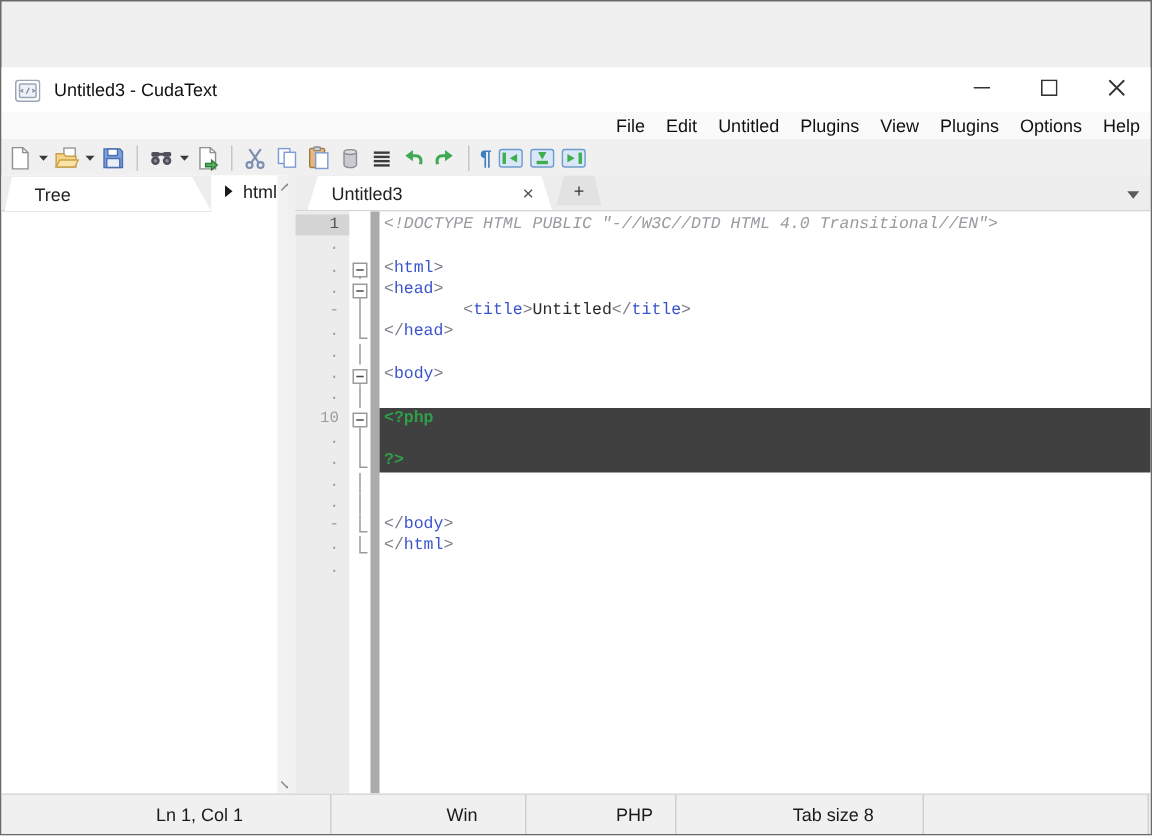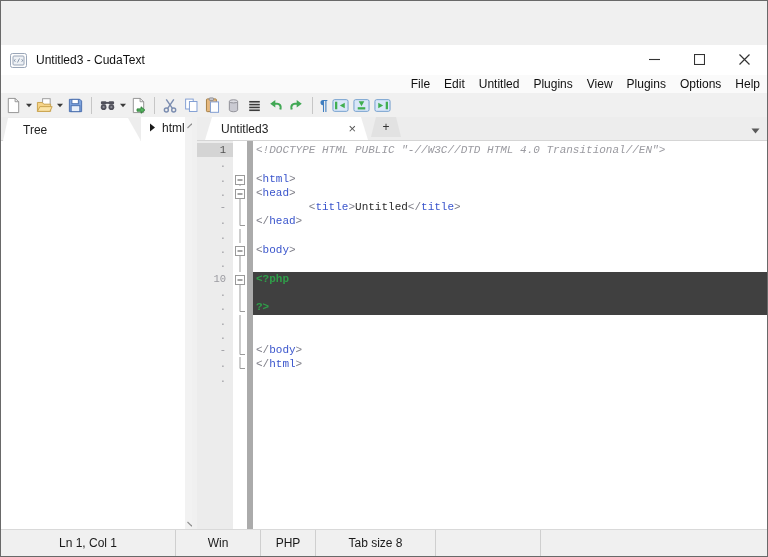--- a/index.html
+++ b/index.html
@@ -63,21 +63,21 @@
   .c-row{height:14.3px;line-height:14.3px;font-family:"Liberation Mono",monospace;font-size:11px;white-space:pre;padding-left:3px;}
   .c-row.hl{background:#404040;}
   .tk-doctype{color:#9a9aa0;font-style:italic;}
   .tk-bracket{color:#7e7e88;}
   .tk-tag{color:#3a55cc;}
   .tk-text{color:#2a2a2a;}
   .tk-php{color:#2f9e49;font-weight:600;}
 
   
   .statusbar{height:26px;border-top:1px solid #d9d9d9;background:#f0f0f0;display:flex;flex:0 0 auto;}
-  .sb-cell{border-right:1px solid #cfcfcf;display:flex;align-items:center;justify-content:center;font-size:12px;color:#1a1a1a;box-sizing:border-box;}
+  .sb-cell{border-right:1px solid #cfcfcf;display:flex;align-items:center;justify-content:center;font-size:12px;color:#1a1a1a;box-sizing:border-box;margin-left:45px;}
   .sb-cell:nth-child(1){width:175px;}
   .sb-cell:nth-child(2){width:85px;}
   .sb-cell:nth-child(3){width:55px;}
   .sb-cell:nth-child(4){width:120px;}
   .sb-cell:nth-child(5){width:105px;}
   .sb-cell:nth-child(6){flex:1 1 auto;border-right:none;}
 </style>
 </head>
 <body>
 

